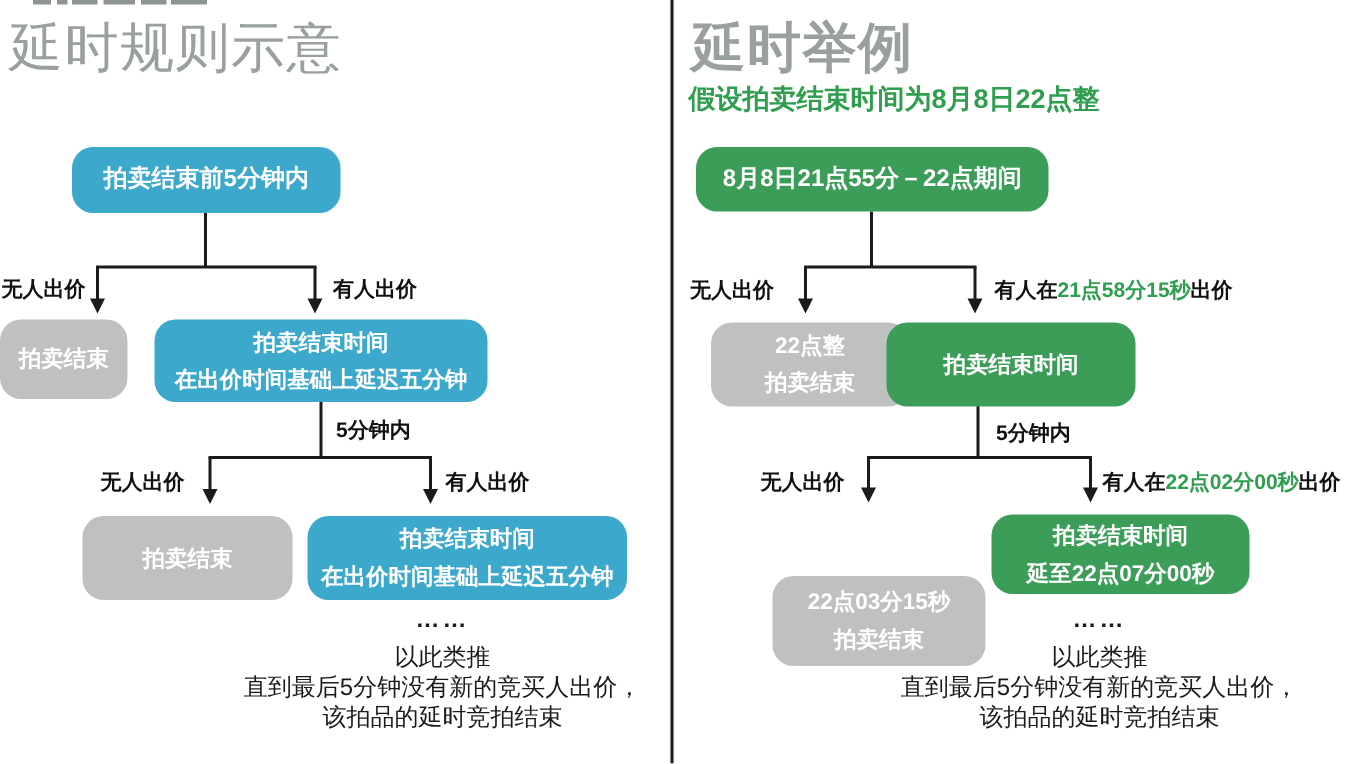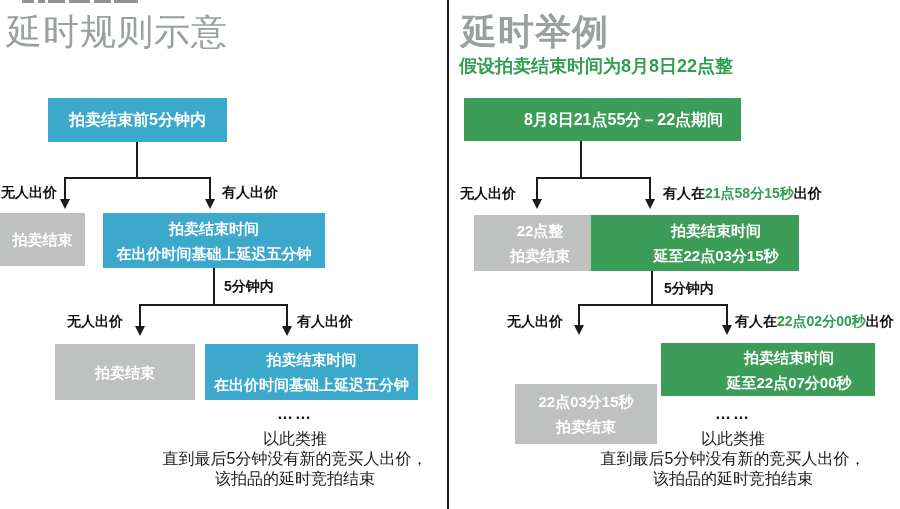--- a/index.html
+++ b/index.html
@@ -16,25 +16,25 @@
   .artifact{fill:#8e9394;}
   .panel-title{
     font-size:36px;font-weight:400;letter-spacing:1px;
     color:var(--title_gray,#9aa0a0);white-space:nowrap;
   }
   .subtitle{
     font-size:18px;font-weight:bold;color:var(--green_text,#2f9e4f);white-space:nowrap;
   }
   .box{
     display:flex;flex-direction:column;align-items:center;justify-content:center;
-    text-align:center;color:#ffffff;font-weight:bold;font-size:15px;line-height:25px;
+    text-align:center;color:#ffffff;font-weight:bold;font-size:15px;line-height:25px;border-radius:14px;
   }
   .box.root{font-size:16px;line-height:20px;}
   .box.blue{background:var(--blue,#3ba8cc);}
-  .box.green{background:var(--green,#3b9d58);padding-left:42px;}
+  .box.green{background:var(--green,#3b9d58);}
   .box.gray{background:var(--gray_box,#bfc1c1);}
   .box span{display:block;white-space:nowrap;}
   .lbl{
     font-weight:bold;font-size:14px;color:#111;white-space:nowrap;line-height:17px;
   }
   .lbl .time{color:var(--green_text,#2f9e4f);}
   .footer{
     text-align:center;font-size:16px;line-height:20px;font-weight:500;color:#1a1a1a;
   }
   .footer .dots{font-weight:bold;letter-spacing:2px;line-height:14px;margin-bottom:8px;}
@@ -145,21 +145,20 @@
   <span>有人在</span><span class="time">21点58分15秒</span><span>出价</span>
 </div>
 
 <div class="abs box gray" style="left:464px;top:215px;width:132px;height:56px;margin-left:10px;">
   <span>22点整</span>
   <span>拍卖结束</span>
 </div>
 
 <div class="abs box green" style="left:591px;top:215px;width:166px;height:56px;">
   <span>拍卖结束时间</span>
-  <span>延至22点03分15秒</span>
 </div>
 
 <div class="abs lbl" style="left:664px;top:280px;">5分钟内</div>
 
 <div class="abs lbl" style="left:507px;top:313px;">无人出价</div>
 <div class="abs lbl" style="left:735px;top:313px;text-align:right;">
   <span>有人在</span><span class="time">22点02分00秒</span><span>出价</span>
 </div>
 
 <div class="abs box gray" style="left:515px;top:343px;width:142px;height:60px;margin-top:41px;">

